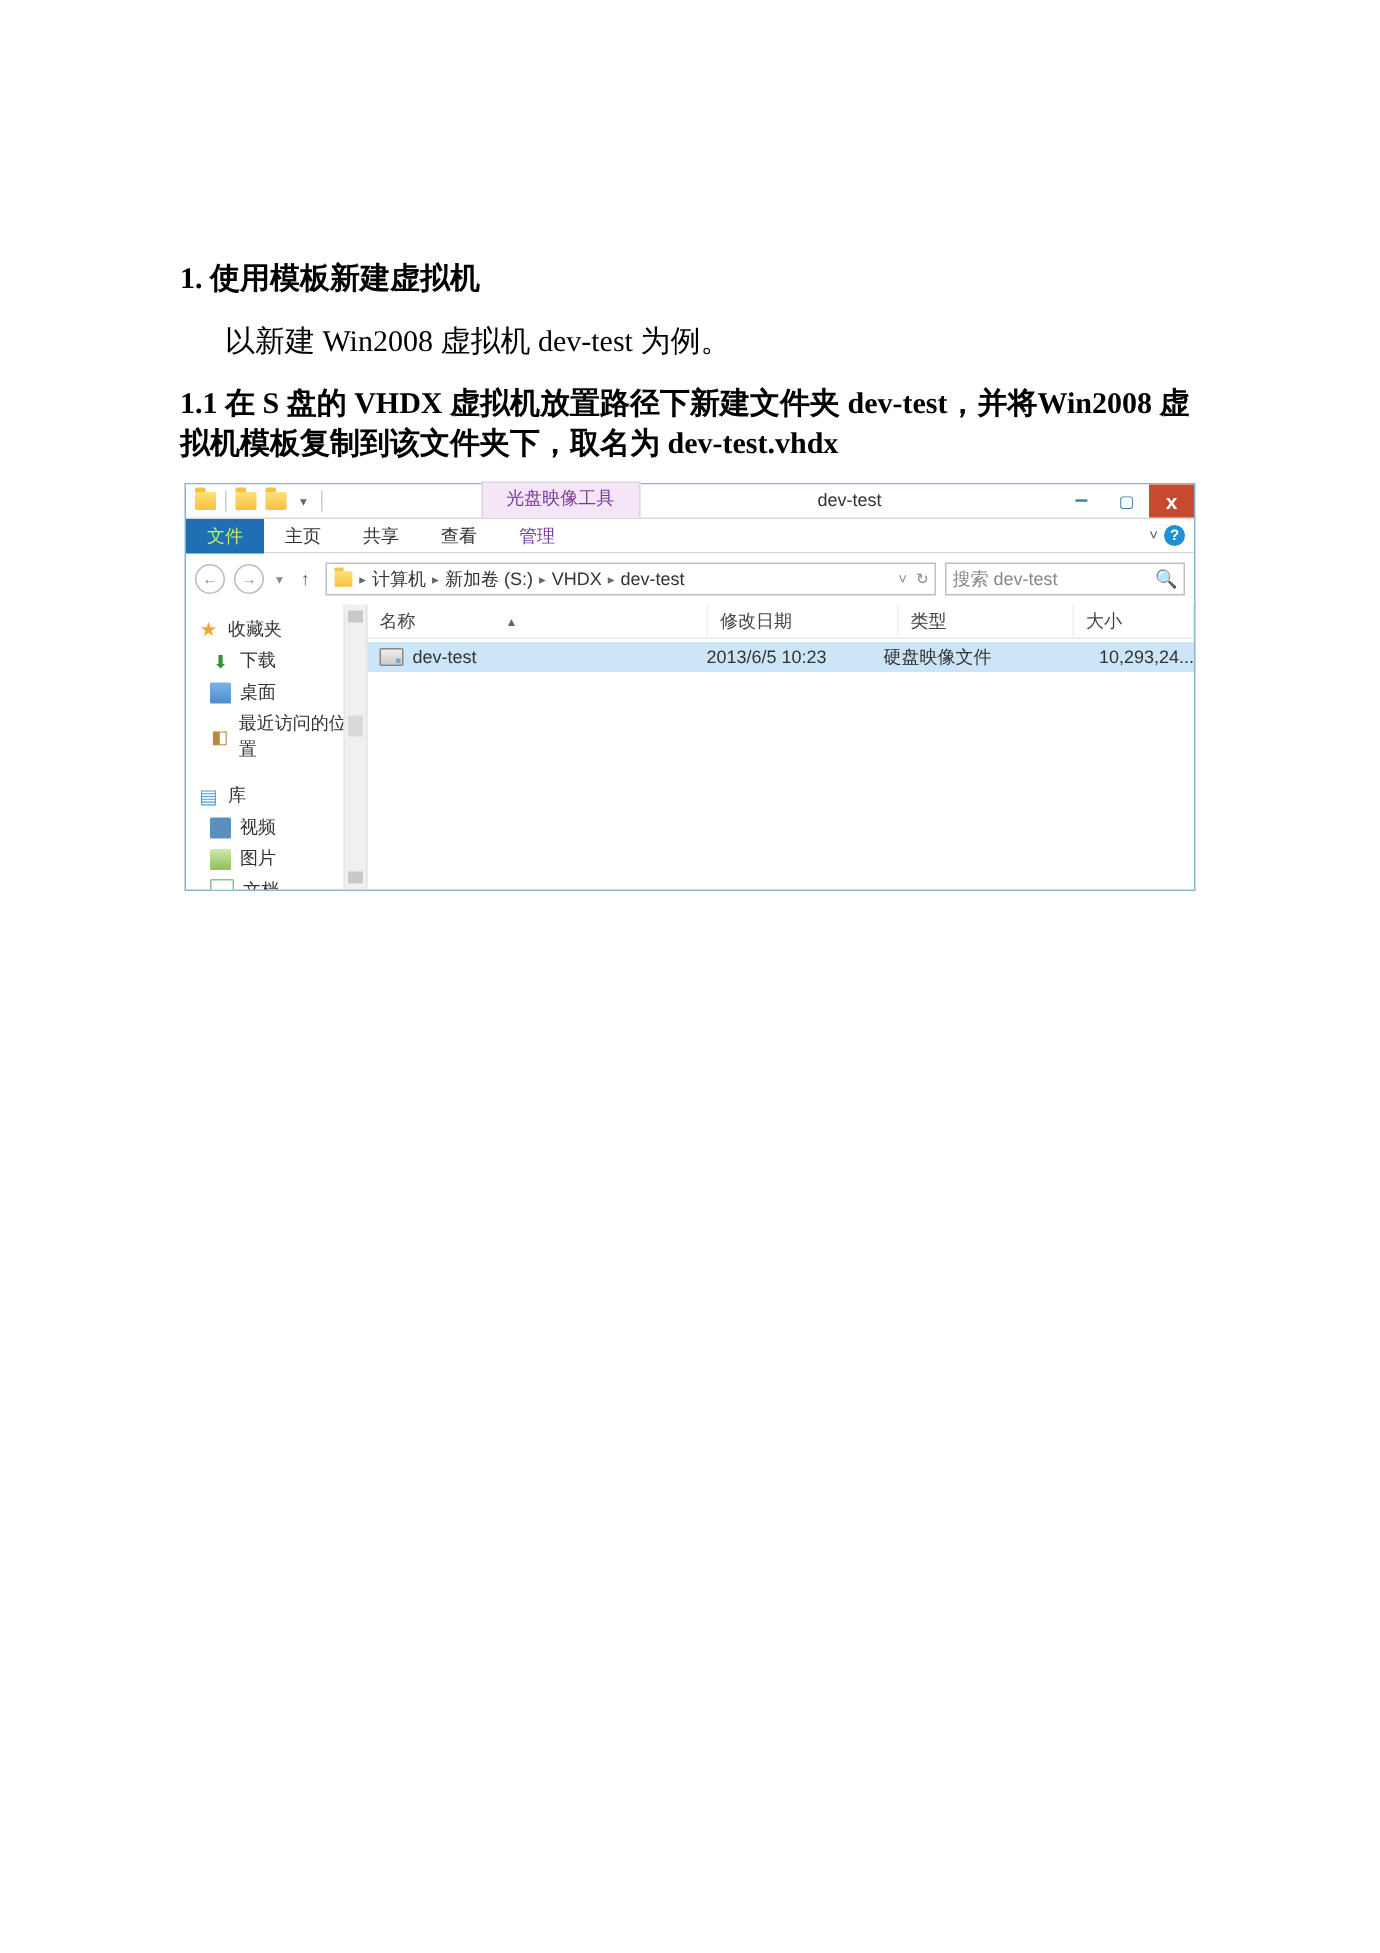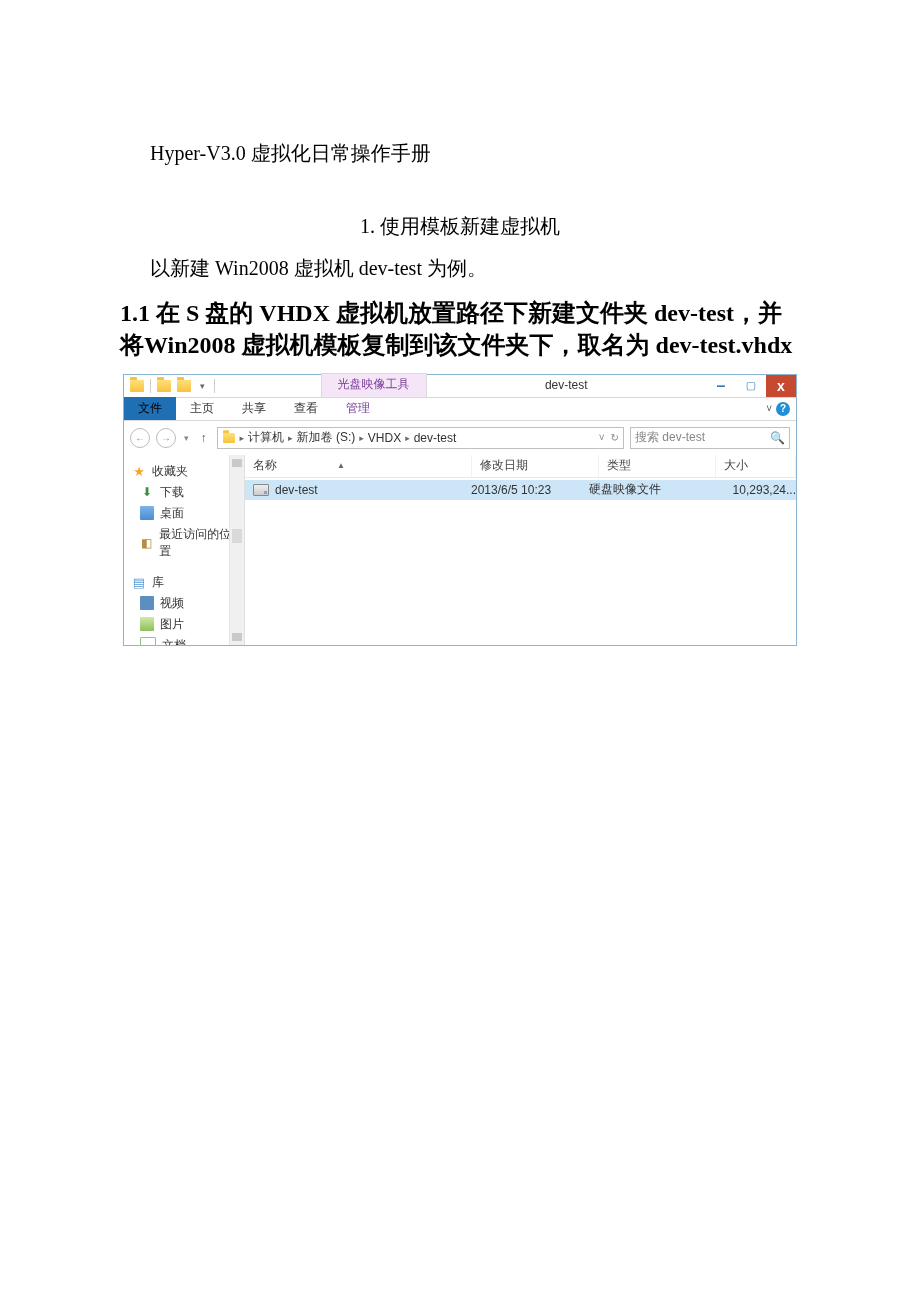--- a/index.html
+++ b/index.html
@@ -19,34 +19,33 @@
     text-align: center;
     margin: 0 0 20px 0;
   }
   .subtitle {
     font-family: "Times New Roman", "SimSun", serif;
     font-size: 20px;
     margin: 0 0 30px 30px;
   }
   h2.section {
     font-family: "Times New Roman", "SimHei", sans-serif;
-    font-weight: normal;
+    font-weight: bold;
     font-size: 20px;
-    text-align: center;
-    margin: 46px 0 15px 0;
+    margin: 32px 0 15px 0;
   }
   .body-text {
     font-family: "Times New Roman", "SimSun", serif;
     font-size: 20px;
     margin: 0 0 15px 30px;
   }
   h3.subsection {
     font-family: "Times New Roman", "SimHei", sans-serif;
     font-weight: bold;
-    font-size: 24px;
+    font-size: 20px;
     margin: 10px 0 12px 0;
     line-height: 1.35;
   }
 
   
   .explorer {
     width: 672px;
     margin: 0 auto;
     border: 1px solid #8ab4cf;
     font-family: "Microsoft YaHei", "Segoe UI", sans-serif;
@@ -116,21 +115,21 @@
     border-bottom:1px solid #d9d9d9;
     background:#fff;
   }
   .rtab {
     padding: 3px 14px;
     font-size: 12px;
     color: #333;
     cursor: default;
   }
   .rtab.file {
-    background:#1f6fb5;color:#000000;
+    background:#1f6fb5;color:#bef264;
   }
   .rtab.manage{color:#7a3b99;}
   .rtabs-right{margin-left:auto;display:flex;align-items:center;gap:4px;padding-right:6px;}
   .caret-up{font-size:10px;color:#555;}
   .help-ico{
     width:14px;height:14px;border-radius:50%;
     background:#1f8fd6;color:#fff;font-size:10px;
     display:flex;align-items:center;justify-content:center;
     font-weight:bold;
   }
@@ -233,21 +232,20 @@
   }
   .view-btn .bars{display:flex;flex-direction:column;gap:2px;padding:2px;}
   .view-btn .bars span{height:2px;background:#6fa3d0;}
   .view-btn.icons{display:flex;flex-wrap:wrap;gap:1px;padding:2px;}
   .view-btn.icons span{width:5px;height:5px;background:#6fa3d0;}
 </style>
 </head>
 <body>
 
 <div class="page">
-  <p class="subtitle">Hyper-V3.0 虚拟化日常操作手册</p>
   <h2 class="section">1. 使用模板新建虚拟机</h2>
   <p class="body-text">以新建 Win2008 虚拟机 dev-test 为例。</p>
   <h3 class="subsection">1.1 在 S 盘的 VHDX 虚拟机放置路径下新建文件夹 dev-test，并将Win2008 虚拟机模板复制到该文件夹下，取名为 dev-test.vhdx</h3>
 
   <div class="explorer">
 
     <div class="exp-titlebar">
       <div class="tb-left">
         <span class="folder-ico"></span>
         <span class="sep-bar"></span>

